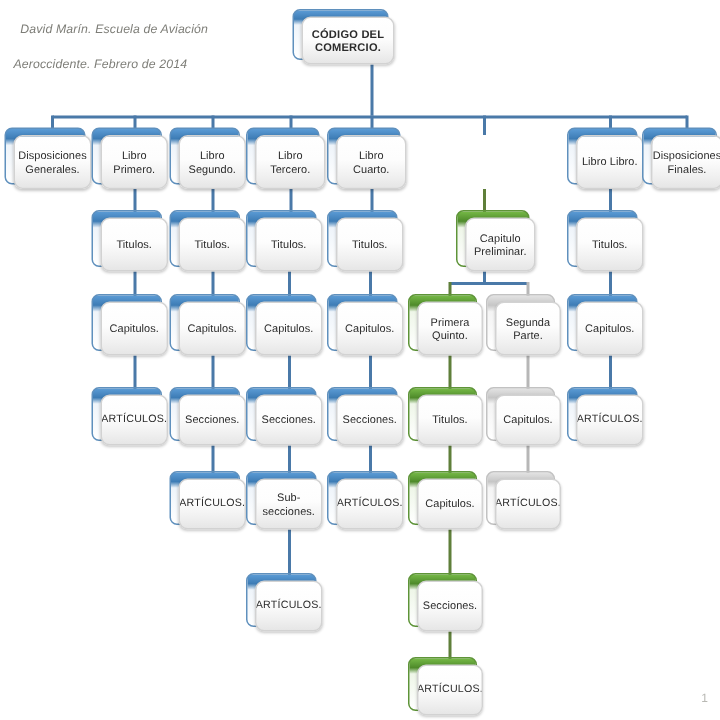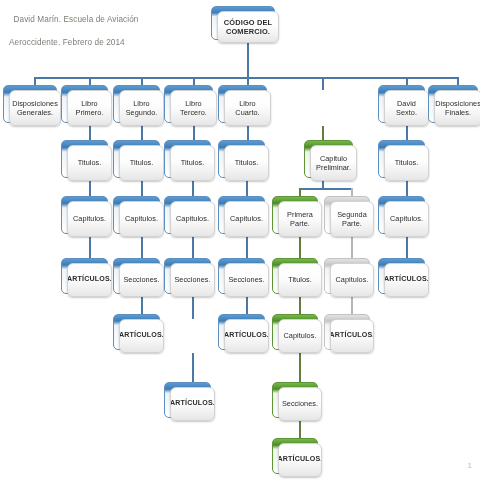--- a/index.html
+++ b/index.html
@@ -13,20 +13,21 @@
   #chart{position:absolute;left:0;top:0;width:480px;height:480px;}
 
   
   .hdr{
     position:absolute;left:4px;top:2px;
     color:#7d7d77;
     font-size:8.2px;
     line-height:11.5px;
     letter-spacing:.1px;
     white-space:pre;
+    font-style:italic;
   }
   .hdr .l2{padding-left:5px;display:block;}
 
   .pageno{
     position:absolute;right:8px;bottom:10px;
     color:#b9b9b4;font-size:8px;
   }
 
   
   .lines{position:absolute;left:0;top:0;width:480px;height:480px;}
@@ -68,21 +69,21 @@
     padding:1px 2px;
     overflow:hidden;
   }
   .node .lbl{
     color:#2b2b2b;
     font-size:7.3px;
     line-height:9.2px;
     letter-spacing:.05px;
     white-space:pre-line;
   }
-  .node.bold .lbl{font-weight:bold;font-size:7.1px;letter-spacing:.15px;}
+  .node.bold .lbl{font-weight:normal;font-size:7.1px;letter-spacing:.15px;}
   .node.root .lbl{font-weight:bold;font-size:7.4px;}
 </style>
 </head>
 <body>
 
 <div id="chart">
 
   <div class="hdr">
     <span>David Marín. Escuela de Aviación</span>
     <span class="l2">Aeroccidente. Febrero de 2014</span>
@@ -124,21 +125,21 @@
       <div class="ln" style="left: 141px; top: 297px; width: 2px; height: 22px;"></div>
       <div class="ln" style="left: 192px; top: 297px; width: 2px; height: 22px;"></div>
       <div class="ln" style="left: 246px; top: 297px; width: 2px; height: 22px;"></div>
       <div class="ln green" style="left: 299px; top: 297px; width: 2px; height: 22px;"></div>
       <div class="ln grey" style="left: 351px; top: 297px; width: 2px; height: 22px;"></div>
       <div class="ln" style="left: 192px; top: 353px; width: 2px; height: 34px;"></div>
       <div class="ln green" style="left: 299px; top: 353px; width: 2px; height: 34px;"></div>
       <div class="ln green" style="left: 299px; top: 421px; width: 2px; height: 22px;"></div>
     </div>
   <div class="lines" id="nodes">
-      <div class="node bold root" style="left: 211px; top: 6px; width: 62px; height: 32px; padding-left: 14px;">
+      <div class="node bold root" style="left: 195px; top: 6px; width: 62px; height: 32px; padding-left: 14px;">
         <div class="plate"></div>
         <div class="card">
           <div class="lbl">CÓDIGO DEL COMERCIO.</div>
         </div>
       </div>
       <div class="node " style="left: 3px; top: 85px; width: 52px; height: 36px;">
         <div class="plate"></div>
         <div class="card">
           <div class="lbl">Disposiciones
 Generales.</div>
@@ -166,21 +167,21 @@
       </div>
       <div class="node " style="left: 164px; top: 85px; width: 47px; height: 36px;">
         <div class="plate"></div>
         <div class="card">
           <div class="lbl">Libro Tercero.</div>
         </div>
       </div>
       <div class="node " style="left: 378px; top: 85px; width: 45px; height: 36px;">
         <div class="plate"></div>
         <div class="card">
-          <div class="lbl">David Sexto.</div>
+          <div class="lbl">Libro Libro.</div>
         </div>
       </div>
       <div class="node " style="left: 428px; top: 85px; width: 48px; height: 36px;">
         <div class="plate"></div>
         <div class="card">
           <div class="lbl">Disposiciones
 Finales.</div>
         </div>
       </div>
       <div class="node " style="left: 61px; top: 140px; width: 45px; height: 36px;">
@@ -241,21 +242,21 @@
       <div class="node " style="left: 218px; top: 196px; width: 45px; height: 36px;">
         <div class="plate"></div>
         <div class="card">
           <div class="lbl">Capitulos.</div>
         </div>
       </div>
       <div class="node green " style="left: 272px; top: 196px; width: 44px; height: 36px;">
         <div class="plate"></div>
         <div class="card">
           <div class="lbl">Primera
-Parte.</div>
+Quinto.</div>
         </div>
       </div>
       <div class="node grey " style="left: 324px; top: 196px; width: 44px; height: 36px;">
         <div class="plate"></div>
         <div class="card">
           <div class="lbl">Segunda
 Parte.</div>
         </div>
       </div>
       <div class="node " style="left: 378px; top: 196px; width: 45px; height: 36px;">
@@ -305,20 +306,27 @@
         <div class="card">
           <div class="lbl">ARTÍCULOS.</div>
         </div>
       </div>
       <div class="node bold " style="left: 113px; top: 314px; width: 45px; height: 34px;">
         <div class="plate"></div>
         <div class="card">
           <div class="lbl">ARTÍCULOS.</div>
         </div>
       </div>
+      <div class="node " style="left: 164px; top: 314px; width: 45px; height: 34px;">
+        <div class="plate"></div>
+        <div class="card">
+          <div class="lbl">Sub-
+secciones.</div>
+        </div>
+      </div>
       <div class="node bold " style="left: 218px; top: 314px; width: 45px; height: 34px;">
         <div class="plate"></div>
         <div class="card">
           <div class="lbl">ARTÍCULOS.</div>
         </div>
       </div>
       <div class="node green " style="left: 272px; top: 314px; width: 44px; height: 34px;">
         <div class="plate"></div>
         <div class="card">
           <div class="lbl">Capitulos.</div>

